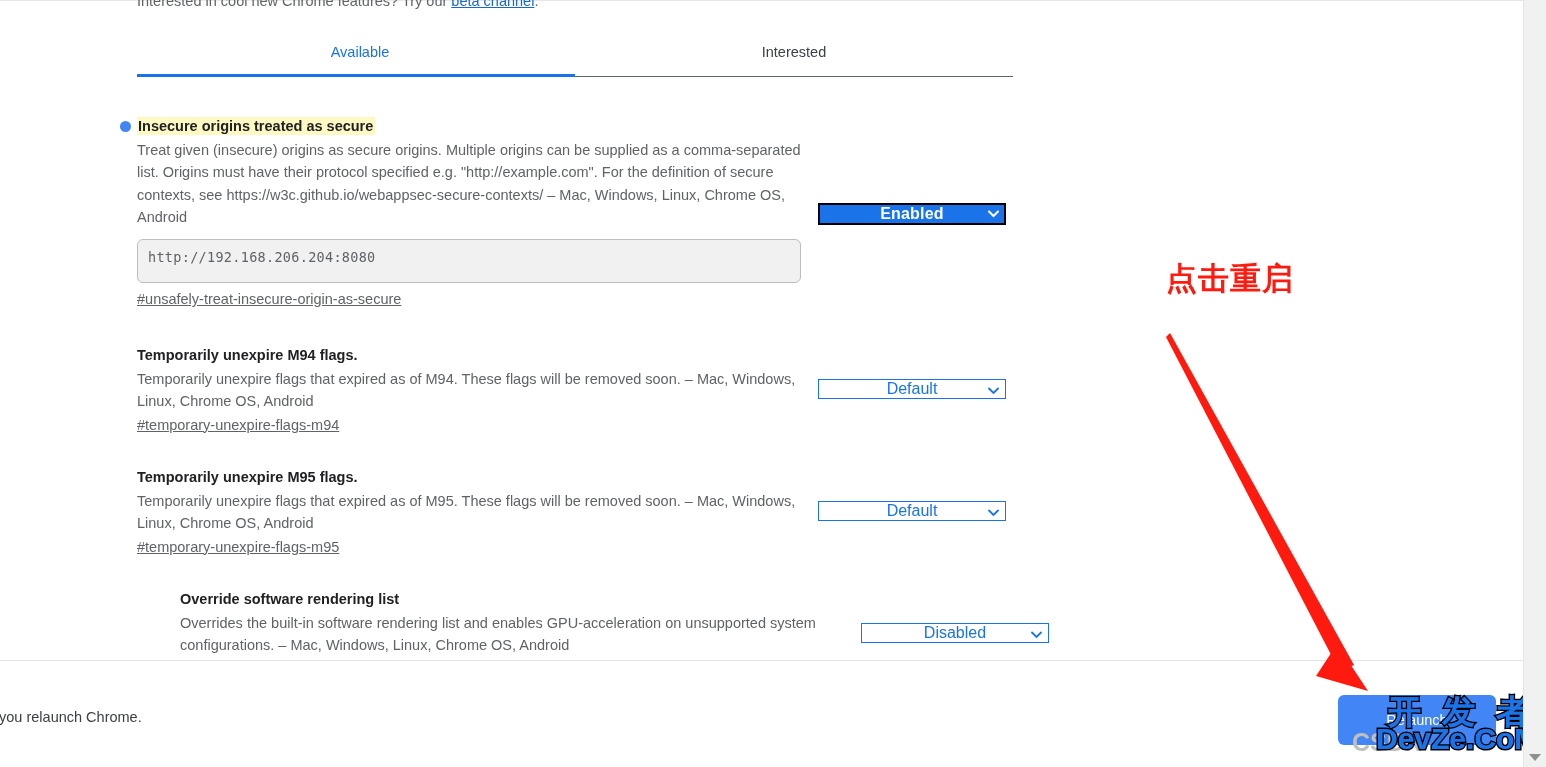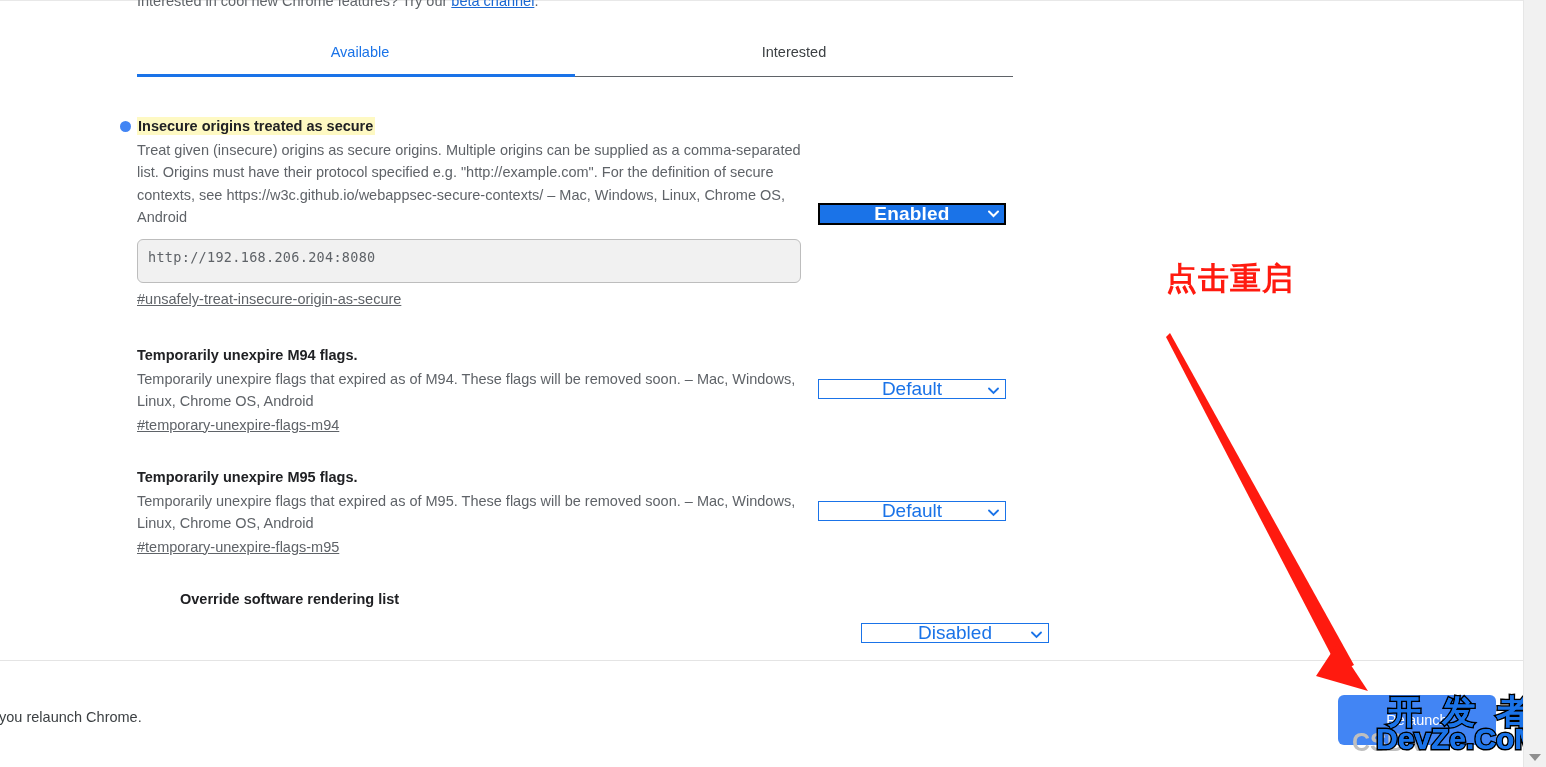--- a/index.html
+++ b/index.html
@@ -165,21 +165,21 @@
     line-height: 18px;
     letter-spacing: 0.3px;
   }
 
   
   .exp-select {
     position: absolute;
     width: 188px;
     height: 20px;
     box-sizing: border-box;
-    font-size: 19px;
+    font-size: 16px;
     text-align: center;
     cursor: pointer;
     -webkit-appearance: none;
     appearance: none;
     outline: none;
   }
   .select-wrap {
     position: absolute;
     width: 188px;
     height: 20px;
@@ -397,20 +397,21 @@
             </svg>
         </span>
       </div>
     </div>
 
     <div class="experiment" style="top:589px;margin-left:43px;">
       <div class="exp-text">
         <div class="exp-title">
           <span>Override software rendering list</span>
         </div>
+        <p class="exp-desc">Overrides the built-in software rendering list and enables GPU-acceleration on unsupported system configurations. – Mac, Windows, Linux, Chrome OS, Android</p>
       </div>
       <div class="select-wrap" style="left:681px; top:34px;">
         <div class="exp-select select-default" style="line-height:18px;">Disabled</div>
         <span class="select-chev">
           <svg width="11" height="8" viewBox="0 0 11 8">
               <path d="M1 1.5 L5.5 6 L10 1.5" stroke="#1a73e8" stroke-width="1.8" fill="none" stroke-linecap="round"></path>
             </svg>
         </span>
       </div>
     </div>

